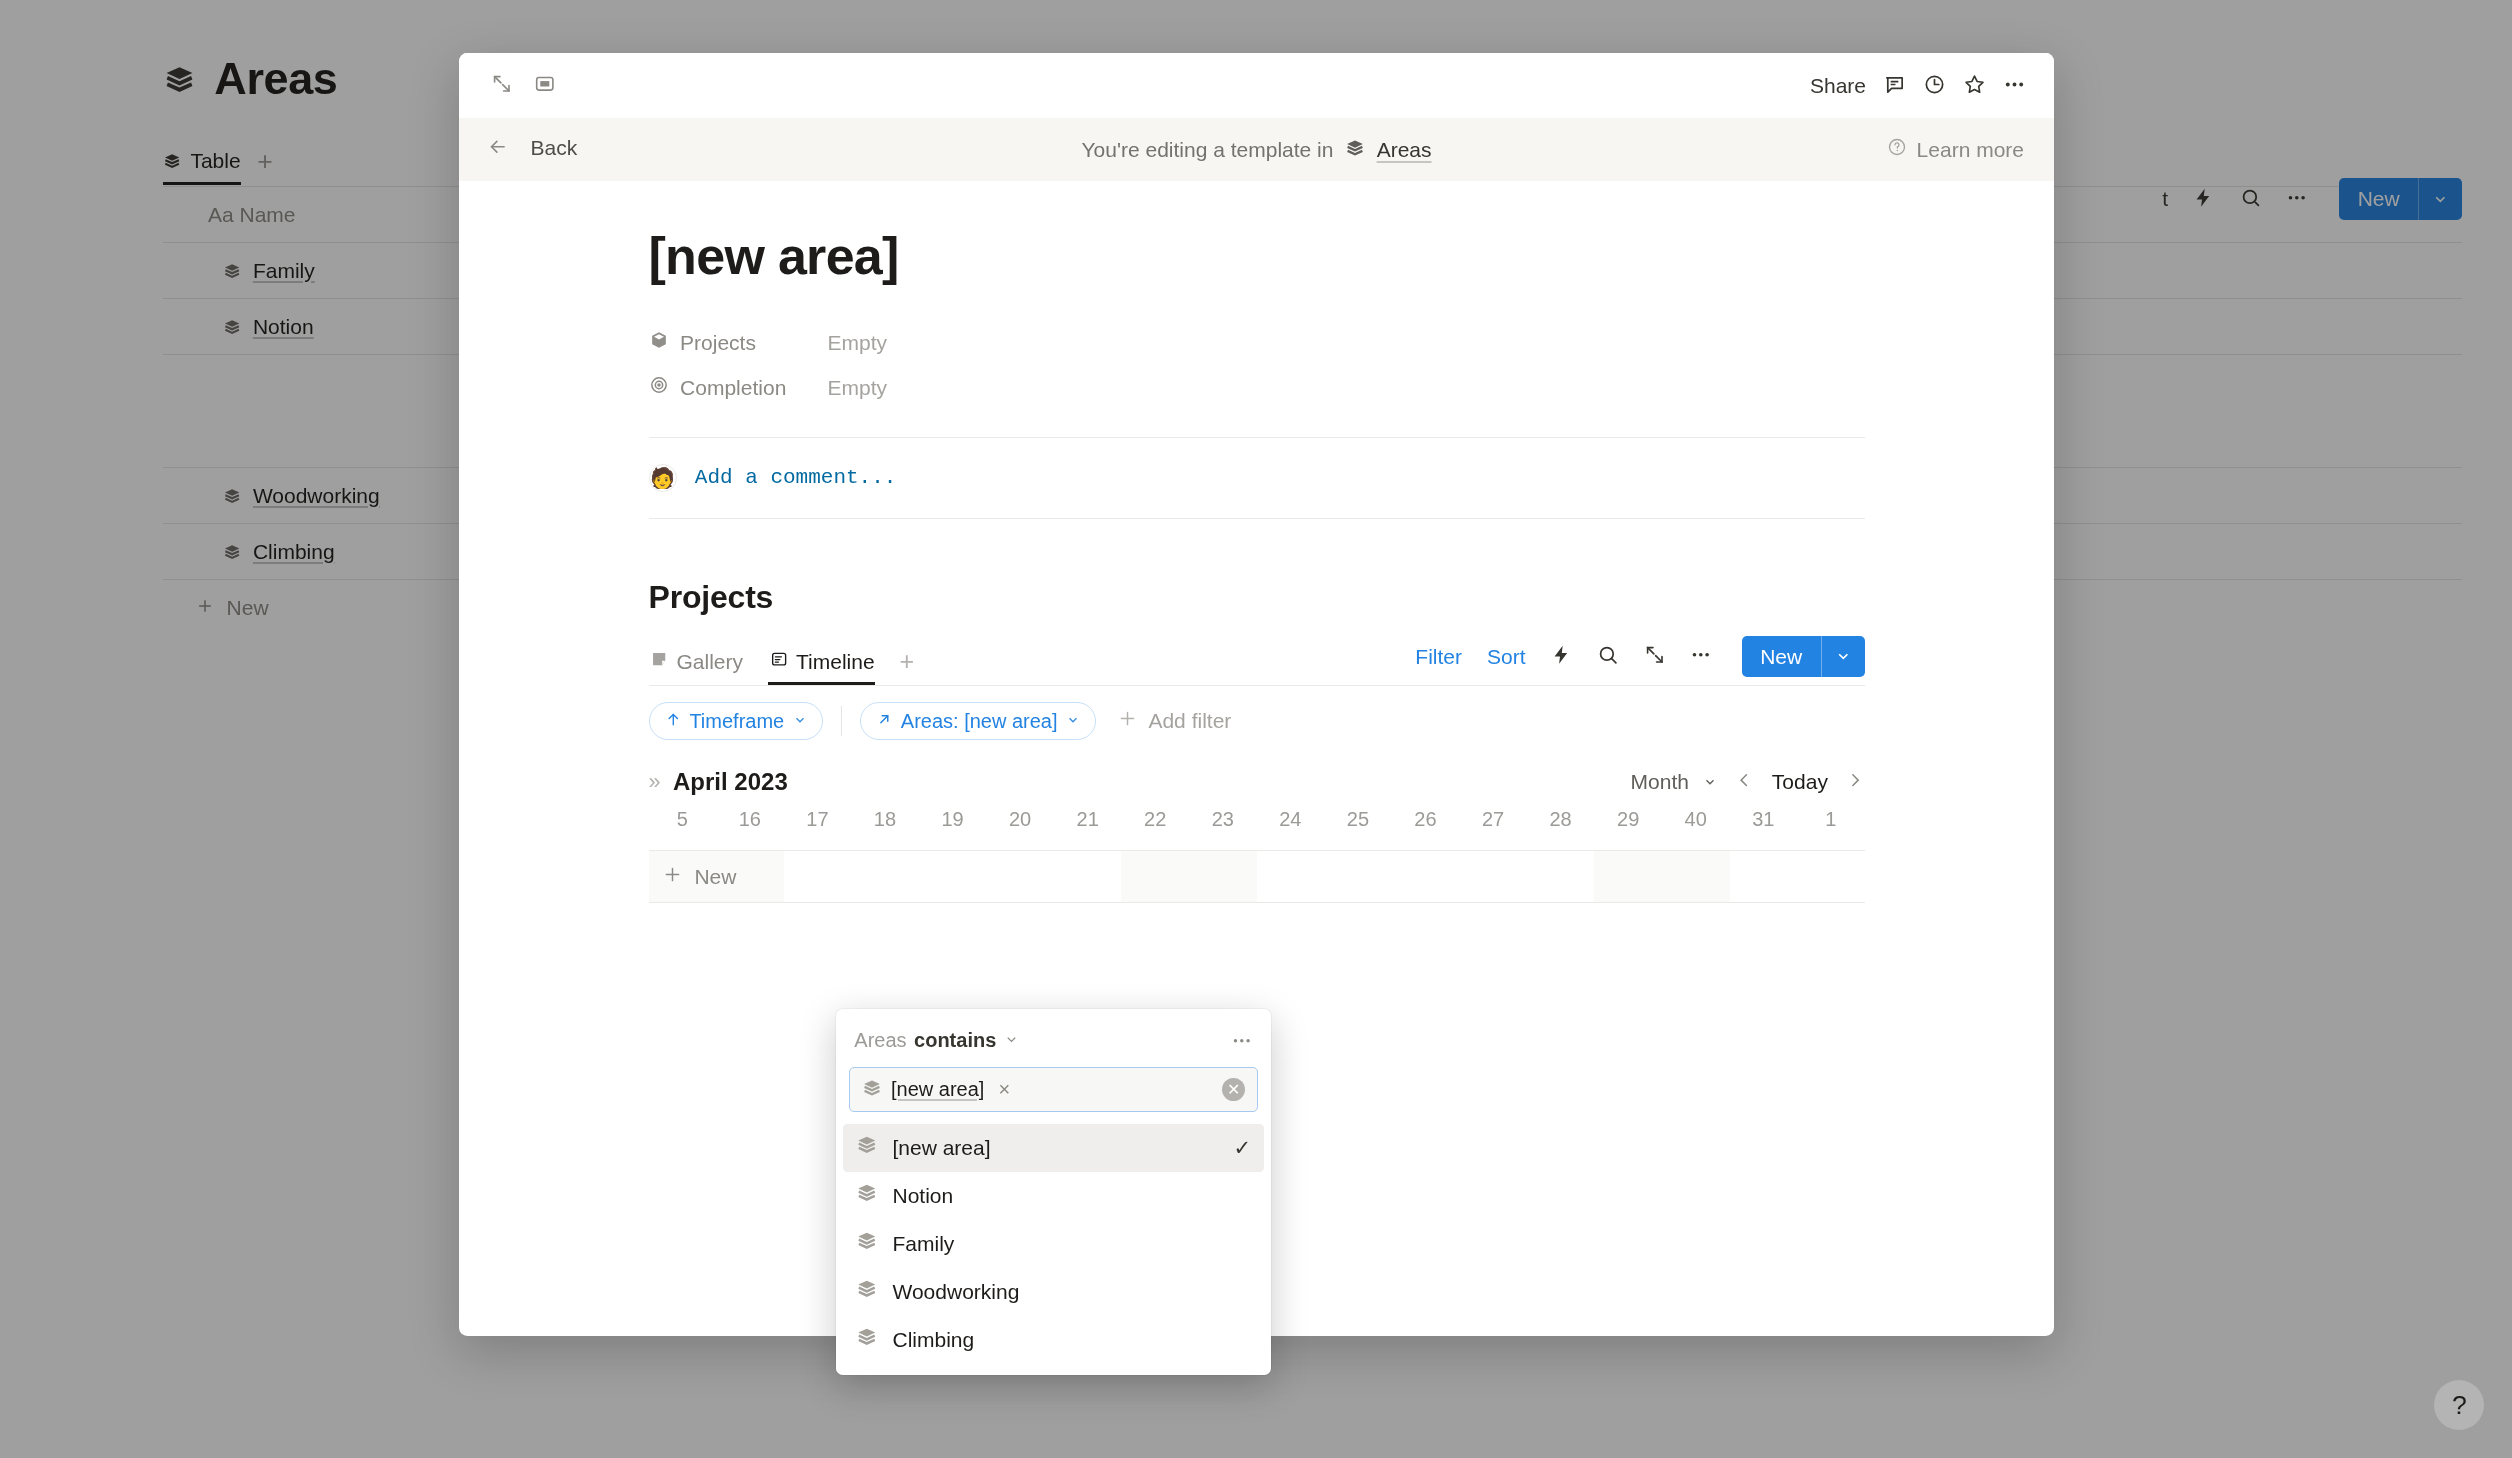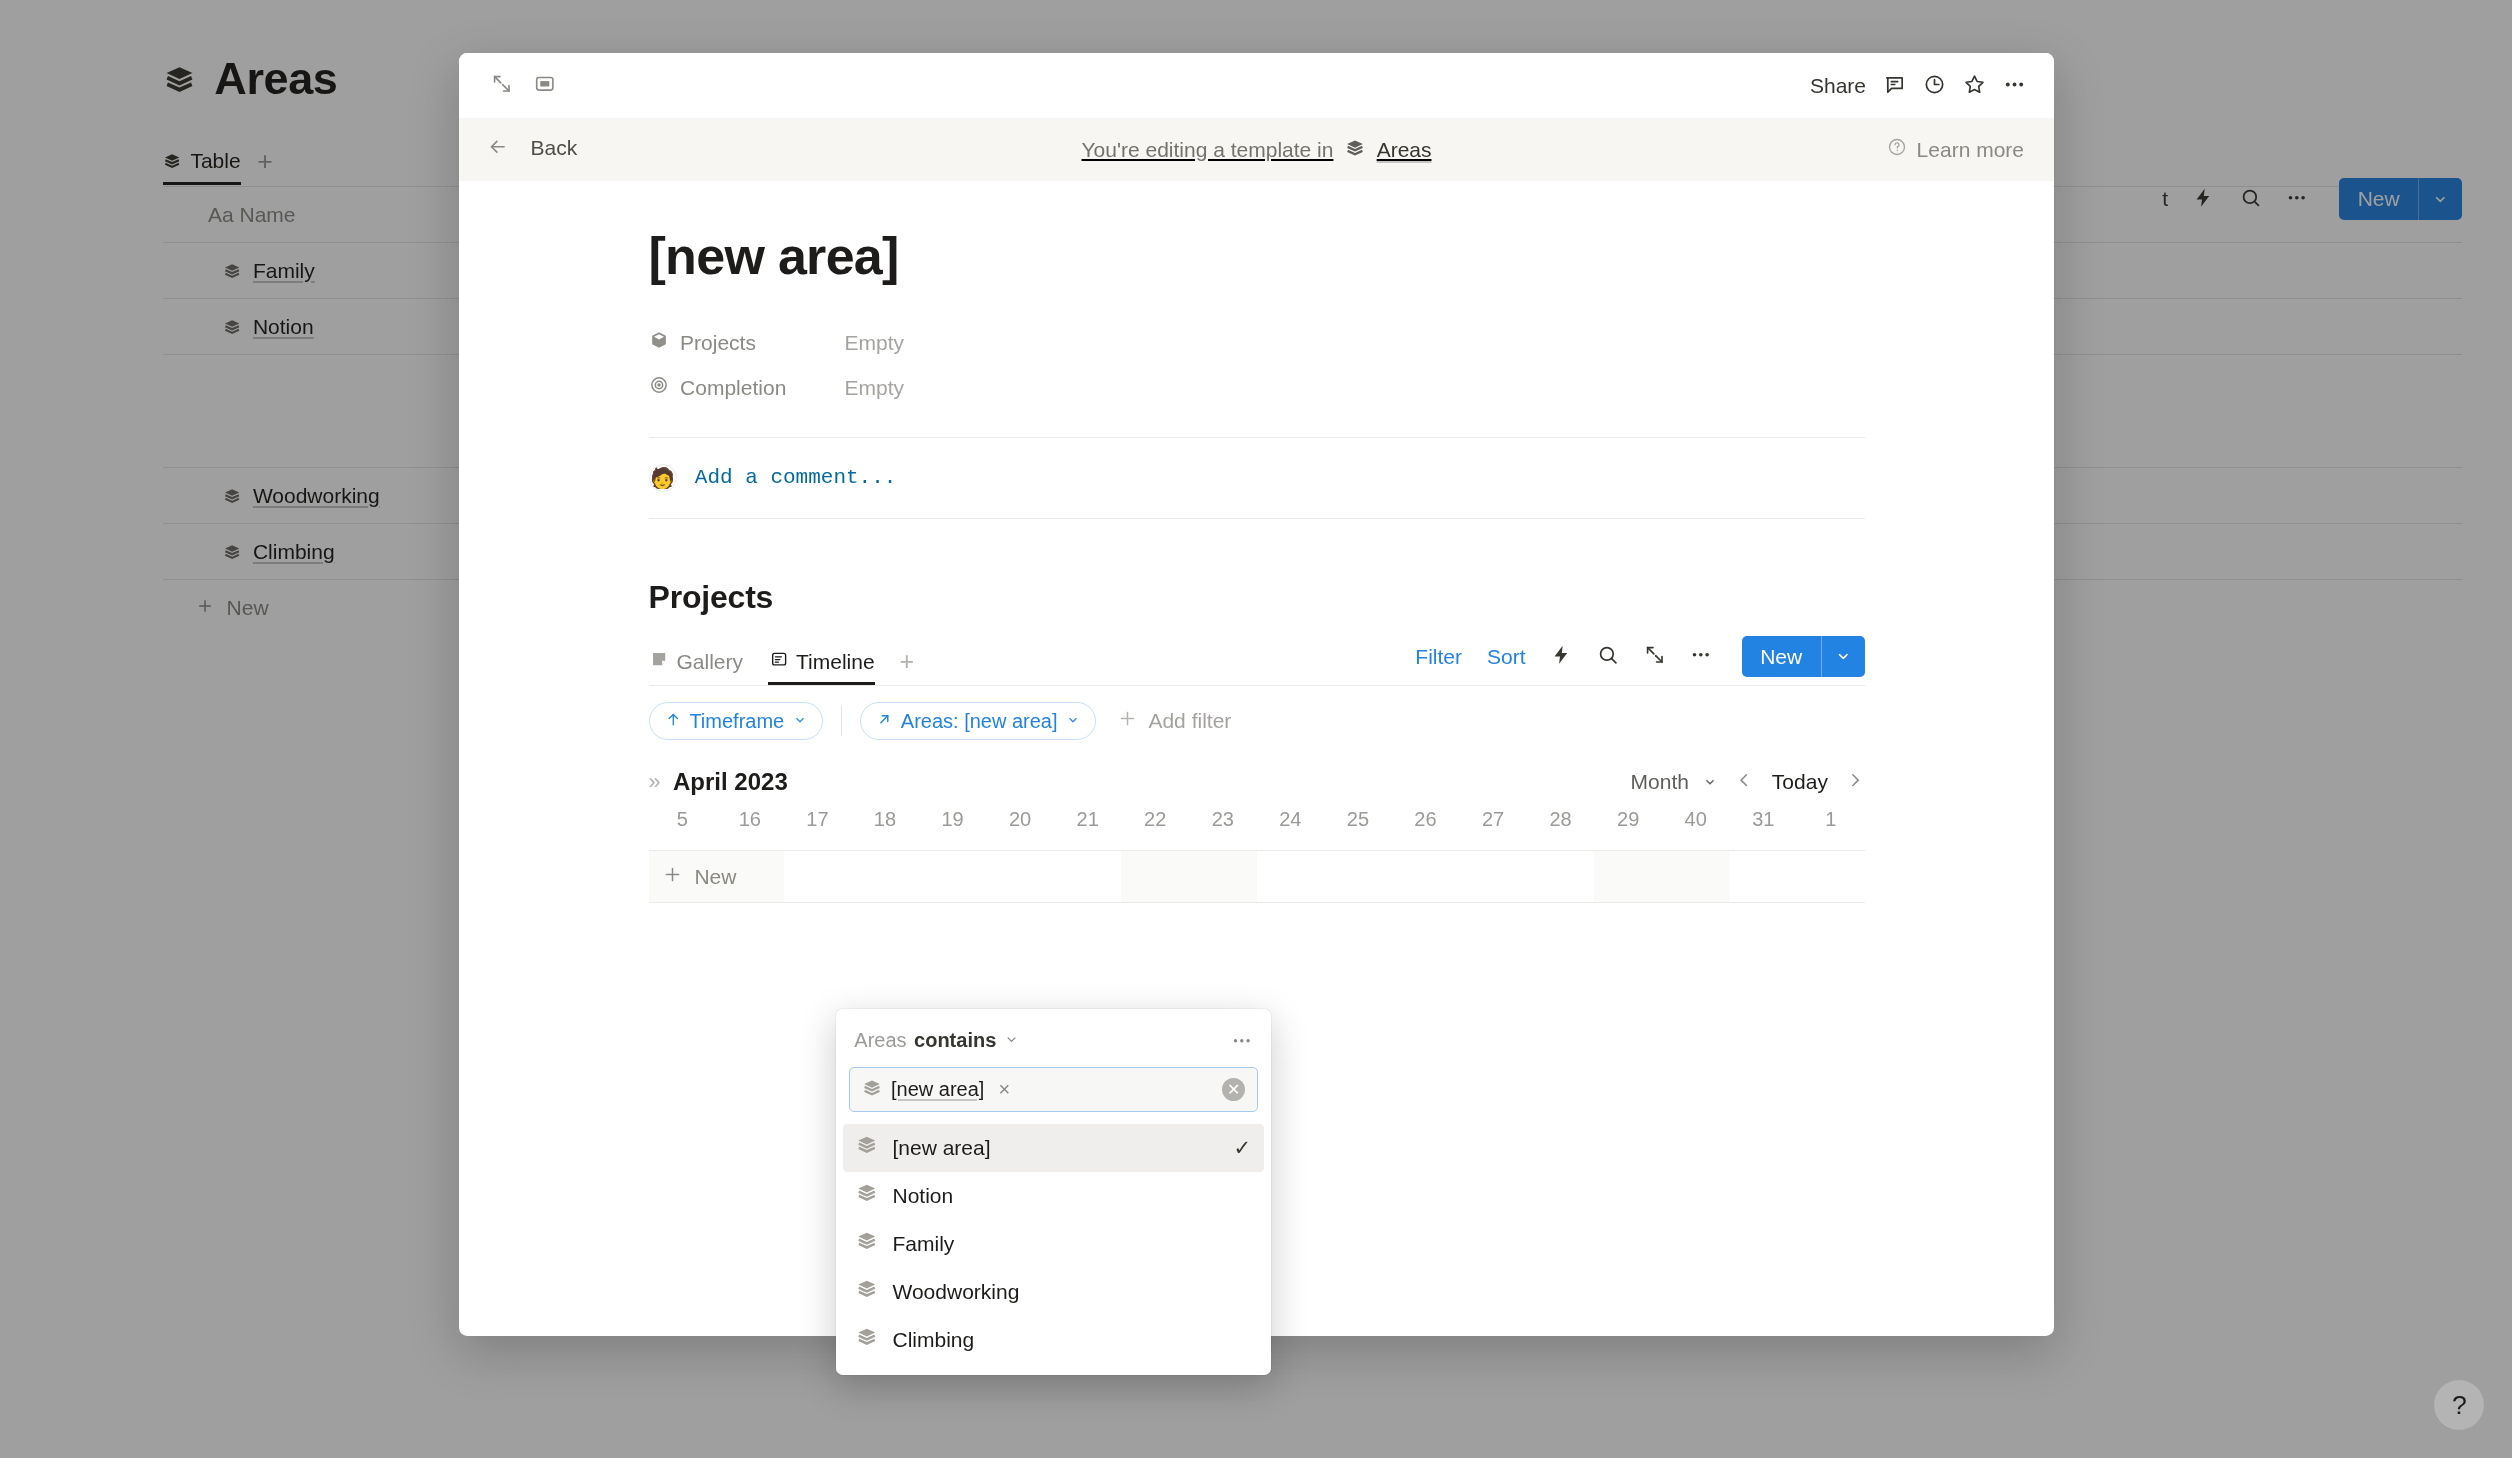--- a/index.html
+++ b/index.html
@@ -117,21 +117,20 @@
     background: #f7f6f3;
     display: flex; align-items: center;
     padding: 0 30px 0 28px;
     position: relative;
   }
   .banner-back { display: flex; align-items: flex-start; gap: 22px; font-size: 21px; color: #4f4d47; }
   .banner-center {
     position: absolute; left: 0; right: 0;
     display: flex; align-items: center; justify-content: center; gap: 11.6px;
     pointer-events: none;
-    text-decoration: underline;
   }
   .banner-center .txt { font-size: 21px; color: #74726c; }
   .banner-center .db {
     font-size: 21px; color: #37352f; font-weight: 500;
     text-decoration: underline; text-decoration-color: #c6c5c2; text-underline-offset: 4.2px;
   }
   .banner-learn {
     margin-left: auto; display: flex; align-items: center; gap: 10px;
     font-size: 21px; color: #8b8984; z-index: 2;
   }
@@ -141,21 +140,21 @@
   .content-inner { margin: 0 auto; width: 1216px; }
 
   .page-title { font-size: 52px; font-weight: 700; color: #1d1c1a; letter-spacing: -0.7px; line-height: 1.1; }
 
   .props { margin-top: 35px; }
   .prop-row { display: flex; align-items: center; height: 45px; }
   .prop-name {
     display: flex; align-items: center; gap: 11.6px;
     width: 179px; font-size: 21px; color: #8b8984;
   }
-  .prop-val { font-size: 21px; color: #a5a39f; margin-left: 17px; text-align: right; }
+  .prop-val { font-size: 21px; color: #a5a39f; margin-left: 0; text-align: right; }
   .add-prop {
     display: flex; align-items: center; gap: 11.6px;
     height: 45px; margin-top: 11.6px; font-size: 21px; color: #a5a39f;
   }
 
   .comment-sep { margin-top: 26.6px; border-top: 0.8px solid #eceae6; }
   .comment-row { display: flex; align-items: center; gap: 18.3px; height: 80px; }
   .avatar {
     width: 28px; height: 28px; border-radius: 50%;
     background: #fff; border: 0.8px solid #eceae6;

